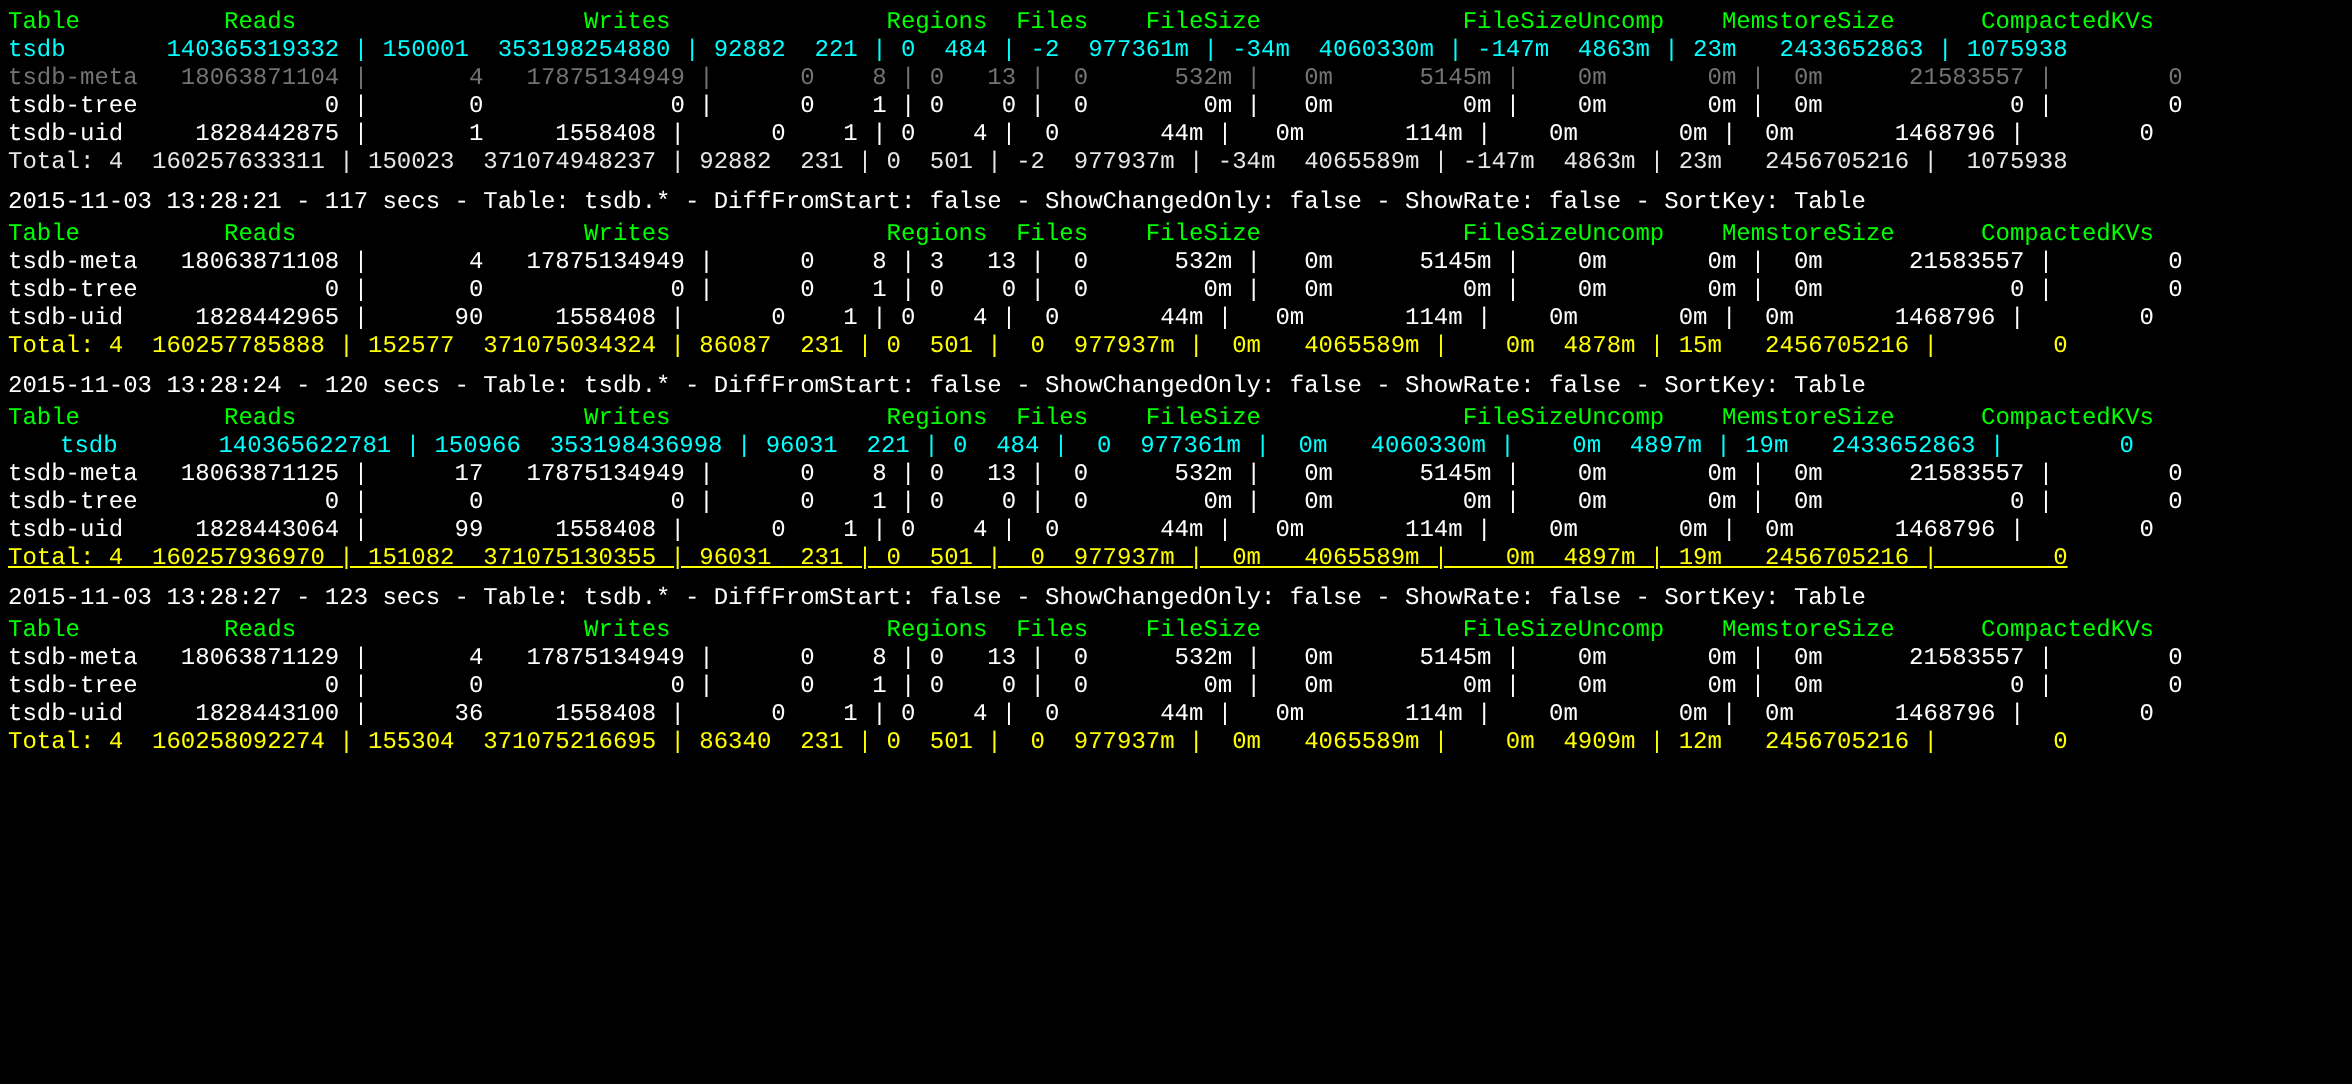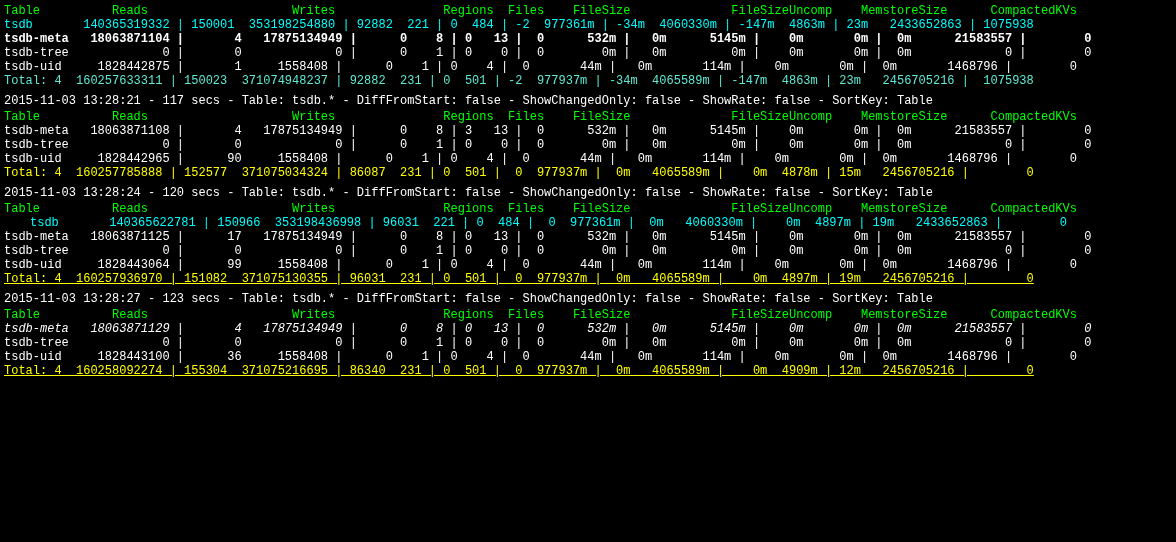--- a/index.html
+++ b/index.html
@@ -24,24 +24,24 @@
       white-space: pre;
     }
   </style>
 </head>
 <body>
 
 <div id="app">
     <div class="section">
       <div style="white-space: pre; color: rgb(0, 255, 0);">Table          Reads                    Writes               Regions  Files    FileSize              FileSizeUncomp    MemstoreSize      CompactedKVs</div>
       <div class="data-row" style="color: rgb(0, 255, 255);">tsdb       140365319332 | 150001  353198254880 | 92882  221 | 0  484 | -2  977361m | -34m  4060330m | -147m  4863m | 23m   2433652863 | 1075938</div>
-      <div class="data-row" style="color: #ffffff; font-weight: bold;">tsdb-meta   18063871104 |       4   17875134949 |      0    8 | 0   13 |  0      532m |   0m      5145m |    0m       0m |  0m      21583557 |        0</div>
+      <div class="data-row" style="color: #737373;">tsdb-meta   18063871104 |       4   17875134949 |      0    8 | 0   13 |  0      532m |   0m      5145m |    0m       0m |  0m      21583557 |        0</div>
       <div class="data-row" style="color: rgb(255, 255, 255);">tsdb-tree             0 |       0             0 |      0    1 | 0    0 |  0        0m |   0m         0m |    0m       0m |  0m             0 |        0</div>
       <div class="data-row" style="color: rgb(255, 255, 255);">tsdb-uid     1828442875 |       1     1558408 |      0    1 | 0    4 |  0       44m |   0m       114m |    0m       0m |  0m       1468796 |        0</div>
-      <div class="data-row" style="color: #5eead4;">Total: 4  160257633311 | 150023  371074948237 | 92882  231 | 0  501 | -2  977937m | -34m  4065589m | -147m  4863m | 23m   2456705216 |  1075938</div>
+      <div class="data-row" style="color: #e5e5e5;">Total: 4  160257633311 | 150023  371074948237 | 92882  231 | 0  501 | -2  977937m | -34m  4065589m | -147m  4863m | 23m   2456705216 |  1075938</div>
     </div>
     <div class="section">
       <div class="header-line">2015-11-03 13:28:21 - 117 secs - Table: tsdb.* - DiffFromStart: false - ShowChangedOnly: false - ShowRate: false - SortKey: Table</div>
       <div style="white-space: pre; color: rgb(0, 255, 0);">Table          Reads                    Writes               Regions  Files    FileSize              FileSizeUncomp    MemstoreSize      CompactedKVs</div>
       <div class="data-row" style="color: rgb(255, 255, 255);">tsdb-meta   18063871108 |       4   17875134949 |      0    8 | 3   13 |  0      532m |   0m      5145m |    0m       0m |  0m      21583557 |        0</div>
       <div class="data-row" style="color: rgb(255, 255, 255);">tsdb-tree             0 |       0             0 |      0    1 | 0    0 |  0        0m |   0m         0m |    0m       0m |  0m             0 |        0</div>
       <div class="data-row" style="color: rgb(255, 255, 255);">tsdb-uid     1828442965 |      90     1558408 |      0    1 | 0    4 |  0       44m |   0m       114m |    0m       0m |  0m       1468796 |        0</div>
       <div class="data-row" style="color: rgb(255, 255, 0);">Total: 4  160257785888 | 152577  371075034324 | 86087  231 | 0  501 |  0  977937m |  0m   4065589m |    0m  4878m | 15m   2456705216 |        0</div>
     </div>
     <div class="section">
@@ -49,18 +49,18 @@
       <div style="white-space: pre; color: rgb(0, 255, 0);">Table          Reads                    Writes               Regions  Files    FileSize              FileSizeUncomp    MemstoreSize      CompactedKVs</div>
       <div class="data-row" style="color: rgb(0, 255, 255); margin-left: 26px;">tsdb       140365622781 | 150966  353198436998 | 96031  221 | 0  484 |  0  977361m |  0m   4060330m |    0m  4897m | 19m   2433652863 |        0</div>
       <div class="data-row" style="color: rgb(255, 255, 255);">tsdb-meta   18063871125 |      17   17875134949 |      0    8 | 0   13 |  0      532m |   0m      5145m |    0m       0m |  0m      21583557 |        0</div>
       <div class="data-row" style="color: rgb(255, 255, 255);">tsdb-tree             0 |       0             0 |      0    1 | 0    0 |  0        0m |   0m         0m |    0m       0m |  0m             0 |        0</div>
       <div class="data-row" style="color: rgb(255, 255, 255);">tsdb-uid     1828443064 |      99     1558408 |      0    1 | 0    4 |  0       44m |   0m       114m |    0m       0m |  0m       1468796 |        0</div>
       <div class="data-row" style="color: rgb(255, 255, 0); text-decoration: underline;">Total: 4  160257936970 | 151082  371075130355 | 96031  231 | 0  501 |  0  977937m |  0m   4065589m |    0m  4897m | 19m   2456705216 |        0</div>
     </div>
     <div class="section">
       <div class="header-line">2015-11-03 13:28:27 - 123 secs - Table: tsdb.* - DiffFromStart: false - ShowChangedOnly: false - ShowRate: false - SortKey: Table</div>
       <div style="white-space: pre; color: rgb(0, 255, 0);">Table          Reads                    Writes               Regions  Files    FileSize              FileSizeUncomp    MemstoreSize      CompactedKVs</div>
-      <div class="data-row" style="color: rgb(255, 255, 255); font-style: italic;">tsdb-meta   18063871129 |       4   17875134949 |      0    8 | 0   13 |  0      532m |   0m      5145m |    0m       0m |  0m      21583557 |        0</div>
+      <div class="data-row" style="color: rgb(255, 255, 255);">tsdb-meta   18063871129 |       4   17875134949 |      0    8 | 0   13 |  0      532m |   0m      5145m |    0m       0m |  0m      21583557 |        0</div>
       <div class="data-row" style="color: rgb(255, 255, 255);">tsdb-tree             0 |       0             0 |      0    1 | 0    0 |  0        0m |   0m         0m |    0m       0m |  0m             0 |        0</div>
       <div class="data-row" style="color: rgb(255, 255, 255);">tsdb-uid     1828443100 |      36     1558408 |      0    1 | 0    4 |  0       44m |   0m       114m |    0m       0m |  0m       1468796 |        0</div>
-      <div class="data-row" style="color: rgb(255, 255, 0); text-decoration: underline;">Total: 4  160258092274 | 155304  371075216695 | 86340  231 | 0  501 |  0  977937m |  0m   4065589m |    0m  4909m | 12m   2456705216 |        0</div>
+      <div class="data-row" style="color: rgb(255, 255, 0);">Total: 4  160258092274 | 155304  371075216695 | 86340  231 | 0  501 |  0  977937m |  0m   4065589m |    0m  4909m | 12m   2456705216 |        0</div>
     </div>
   </div>
 
 </body></html>

